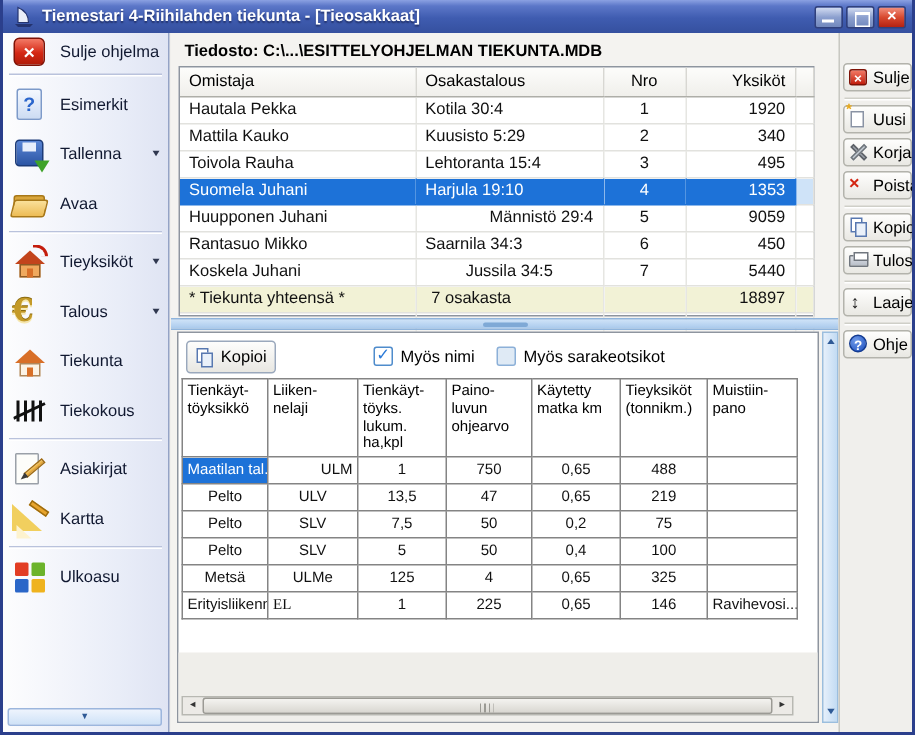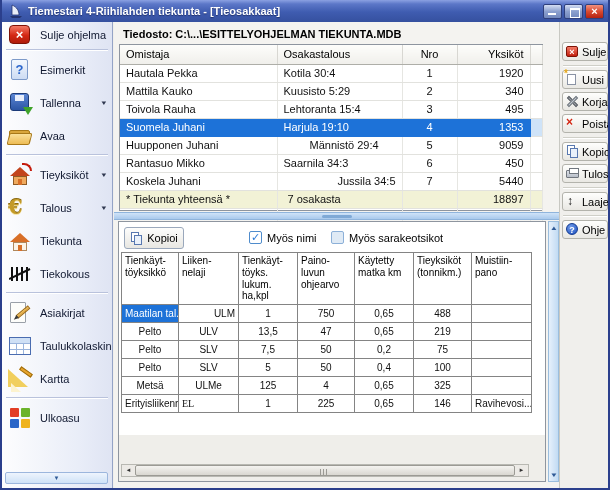--- a/index.html
+++ b/index.html
@@ -204,26 +204,20 @@
       <div class="side-sep"></div>
       <div class="side-item">
         <span class="ic">
             <span class="sic-doc"></span>
             <span class="sic-pencil"></span>
           </span>
         <span class="side-label">Asiakirjat</span>
       </div>
       <div class="side-item">
         <span class="ic">
-            <span class="sic-grid"></span>
-          </span>
-        <span class="side-label">Taulukkolaskin</span>
-      </div>
-      <div class="side-item">
-        <span class="ic">
             <span class="sic-setsq"></span>
             <span class="sic-pencil2"></span>
           </span>
         <span class="side-label">Kartta</span>
       </div>
       <div class="side-sep"></div>
       <div class="side-item">
         <span class="ic">
             <span class="sic-win">
               <span class="r"></span>
@@ -282,35 +276,35 @@
               </tr>
               <tr class="selected">
                 <td style="text-align: left;">Suomela Juhani</td>
                 <td style="text-align: left;">Harjula 19:10</td>
                 <td style="text-align: center;">4</td>
                 <td style="text-align: right;">1353</td>
                 <td class="extra"></td>
               </tr>
               <tr>
                 <td style="text-align: left;">Huupponen Juhani</td>
-                <td style="text-align: left; padding-left: 32px;">Männistö 29:4</td>
+                <td style="text-align: right; padding-left: 32px;">Männistö 29:4</td>
                 <td style="text-align: center;">5</td>
                 <td style="text-align: right;">9059</td>
                 <td class="extra"></td>
               </tr>
               <tr>
                 <td style="text-align: left;">Rantasuo Mikko</td>
                 <td style="text-align: left;">Saarnila 34:3</td>
                 <td style="text-align: center;">6</td>
                 <td style="text-align: right;">450</td>
                 <td class="extra"></td>
               </tr>
               <tr>
                 <td style="text-align: left;">Koskela Juhani</td>
-                <td style="text-align: right;">Jussila 34:5</td>
+                <td style="text-align: center;">Jussila 34:5</td>
                 <td style="text-align: center;">7</td>
                 <td style="text-align: right;">5440</td>
                 <td class="extra"></td>
               </tr>
             </tbody>
           <tbody>
             <tr class="summary">
               <td>* Tiekunta yhteensä *</td>
               <td style="padding-left:10px">7 osakasta</td>
               <td></td>

